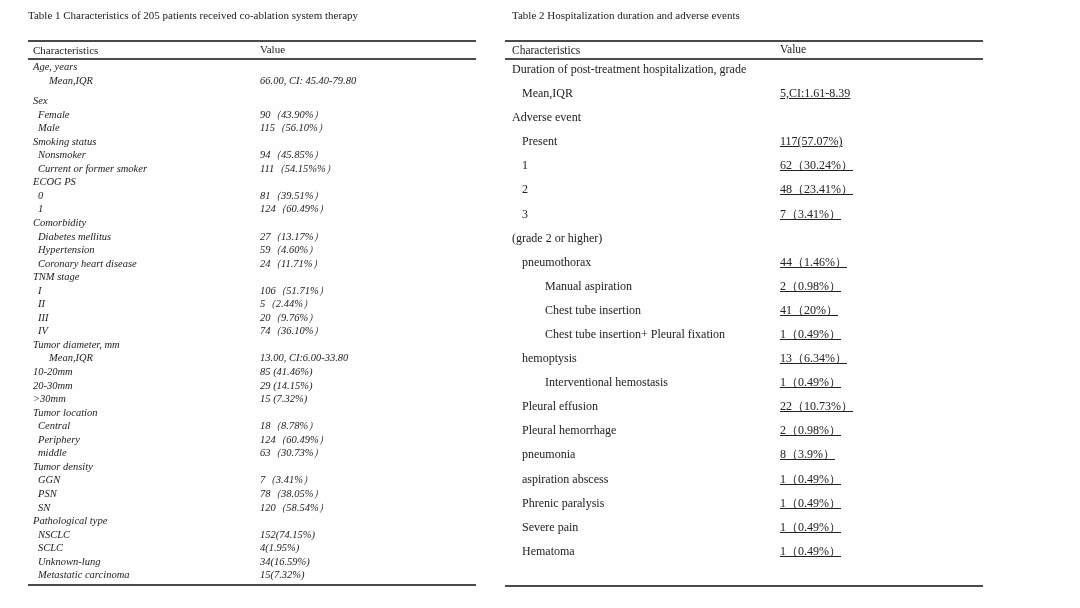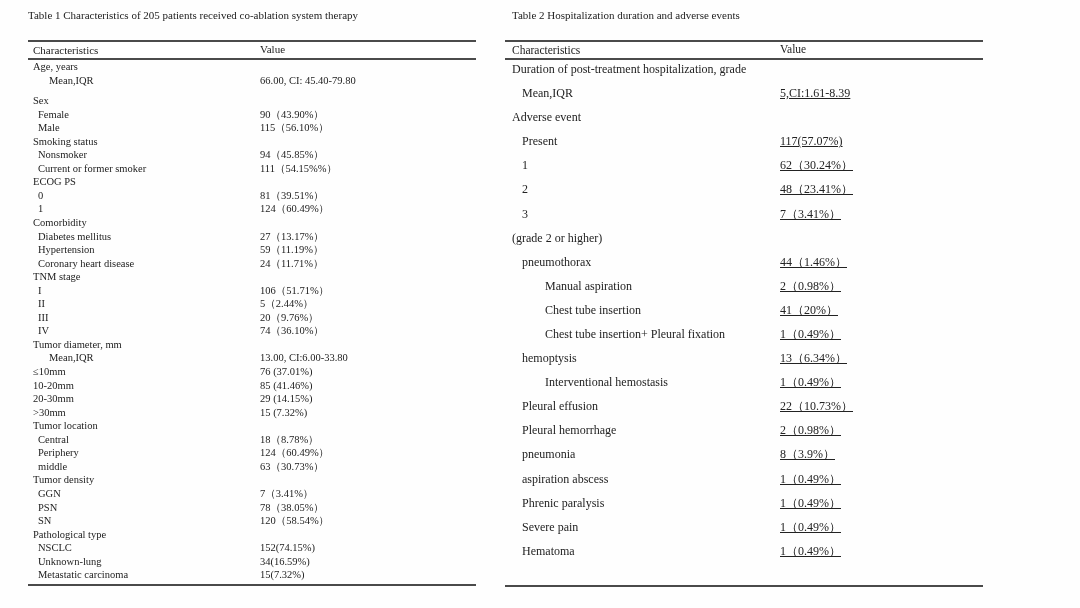--- a/index.html
+++ b/index.html
@@ -18,21 +18,21 @@
   .rule{height:0;border-top:2px solid #4a4a4a;}
   .hdr{position:relative;display:flex;align-items:center;}
   .hdr .col-val{position:absolute;top:1px;}
   .row{position:relative;white-space:nowrap;}
   .row .row-value{position:absolute;top:0;}
 
   
   .tbl1{left:28px;width:448px;height:578px;}
   .tbl1 .hdr{height:16px;font-size:11px;padding-left:5px;}
   .tbl1 .hdr .col-val{left:232px;}
-  .tbl1-rows{font-size:10.5px;}
+  .tbl1-rows{font-size:10.5px;font-style:italic;}
   .tbl1-rows .row{height:13.55px;line-height:13.55px;}
   .tbl1-rows .row.indent0{padding-left:5px;}
   .tbl1-rows .row.indent1{padding-left:10px;}
   .tbl1-rows .row.indent2{padding-left:21px;}
   .tbl1-rows .row.gap-after{margin-bottom:7px;}
   .tbl1-rows .row .row-value{left:232px;}
   .tbl1 .rule.bottom{position:absolute;bottom:0;left:0;right:0;}
 
   
   .tbl2{left:505px;width:478px;height:579px;}
@@ -72,43 +72,43 @@
         <div class="row indent1"><span class="row-label">Female</span><span class="row-value">90（43.90%）</span></div>
         <div class="row indent1"><span class="row-label">Male</span><span class="row-value">115（56.10%）</span></div>
         <div class="row indent0"><span class="row-label">Smoking status</span></div>
         <div class="row indent1"><span class="row-label">Nonsmoker</span><span class="row-value">94（45.85%）</span></div>
         <div class="row indent1"><span class="row-label">Current or former smoker</span><span class="row-value">111（54.15%%）</span></div>
         <div class="row indent0"><span class="row-label">ECOG PS</span></div>
         <div class="row indent1"><span class="row-label">0</span><span class="row-value">81（39.51%）</span></div>
         <div class="row indent1"><span class="row-label">1</span><span class="row-value">124（60.49%）</span></div>
         <div class="row indent0"><span class="row-label">Comorbidity</span></div>
         <div class="row indent1"><span class="row-label">Diabetes mellitus</span><span class="row-value">27（13.17%）</span></div>
-        <div class="row indent1"><span class="row-label">Hypertension</span><span class="row-value">59（11.19%）</span></div>
+        <div class="row indent1"><span class="row-label">Hypertension</span><span class="row-value">59（4.60%）</span></div>
         <div class="row indent1"><span class="row-label">Coronary heart disease</span><span class="row-value">24（11.71%）</span></div>
         <div class="row indent0"><span class="row-label">TNM stage</span></div>
         <div class="row indent1"><span class="row-label">I</span><span class="row-value">106（51.71%）</span></div>
         <div class="row indent1"><span class="row-label">II</span><span class="row-value">5（2.44%）</span></div>
         <div class="row indent1"><span class="row-label">III</span><span class="row-value">20（9.76%）</span></div>
         <div class="row indent1"><span class="row-label">IV</span><span class="row-value">74（36.10%）</span></div>
         <div class="row indent0"><span class="row-label">Tumor diameter, mm</span></div>
         <div class="row indent2"><span class="row-label">Mean,IQR</span><span class="row-value">13.00, CI:6.00-33.80</span></div>
-        <div class="row indent0"><span class="row-label">≤10mm</span><span class="row-value">76 (37.01%)</span></div>
         <div class="row indent0"><span class="row-label">10-20mm</span><span class="row-value">85 (41.46%)</span></div>
         <div class="row indent0"><span class="row-label">20-30mm</span><span class="row-value">29 (14.15%)</span></div>
         <div class="row indent0"><span class="row-label">&gt;30mm</span><span class="row-value">15 (7.32%)</span></div>
         <div class="row indent0"><span class="row-label">Tumor location</span></div>
         <div class="row indent1"><span class="row-label">Central</span><span class="row-value">18（8.78%）</span></div>
         <div class="row indent1"><span class="row-label">Periphery</span><span class="row-value">124（60.49%）</span></div>
         <div class="row indent1"><span class="row-label">middle</span><span class="row-value">63（30.73%）</span></div>
         <div class="row indent0"><span class="row-label">Tumor density</span></div>
         <div class="row indent1"><span class="row-label">GGN</span><span class="row-value">7（3.41%）</span></div>
         <div class="row indent1"><span class="row-label">PSN</span><span class="row-value">78（38.05%）</span></div>
         <div class="row indent1"><span class="row-label">SN</span><span class="row-value">120（58.54%）</span></div>
         <div class="row indent0"><span class="row-label">Pathological type</span></div>
         <div class="row indent1"><span class="row-label">NSCLC</span><span class="row-value">152(74.15%)</span></div>
+        <div class="row indent1"><span class="row-label">SCLC</span><span class="row-value">4(1.95%)</span></div>
         <div class="row indent1"><span class="row-label">Unknown-lung</span><span class="row-value">34(16.59%)</span></div>
         <div class="row indent1"><span class="row-label">Metastatic carcinoma</span><span class="row-value">15(7.32%)</span></div>
       </div>
     <div class="rule bottom"></div>
   </div>
 
   <div class="tbl tbl2">
     <div class="tbl-title">Table 2 Hospitalization duration and adverse events</div>
     <div class="rule"></div>
     <div class="hdr">

